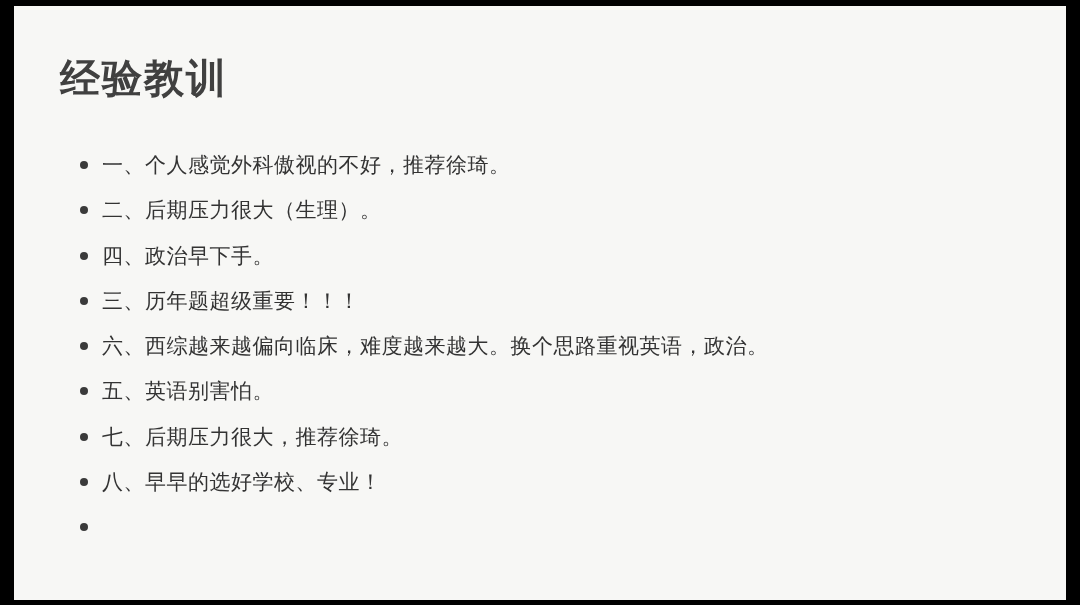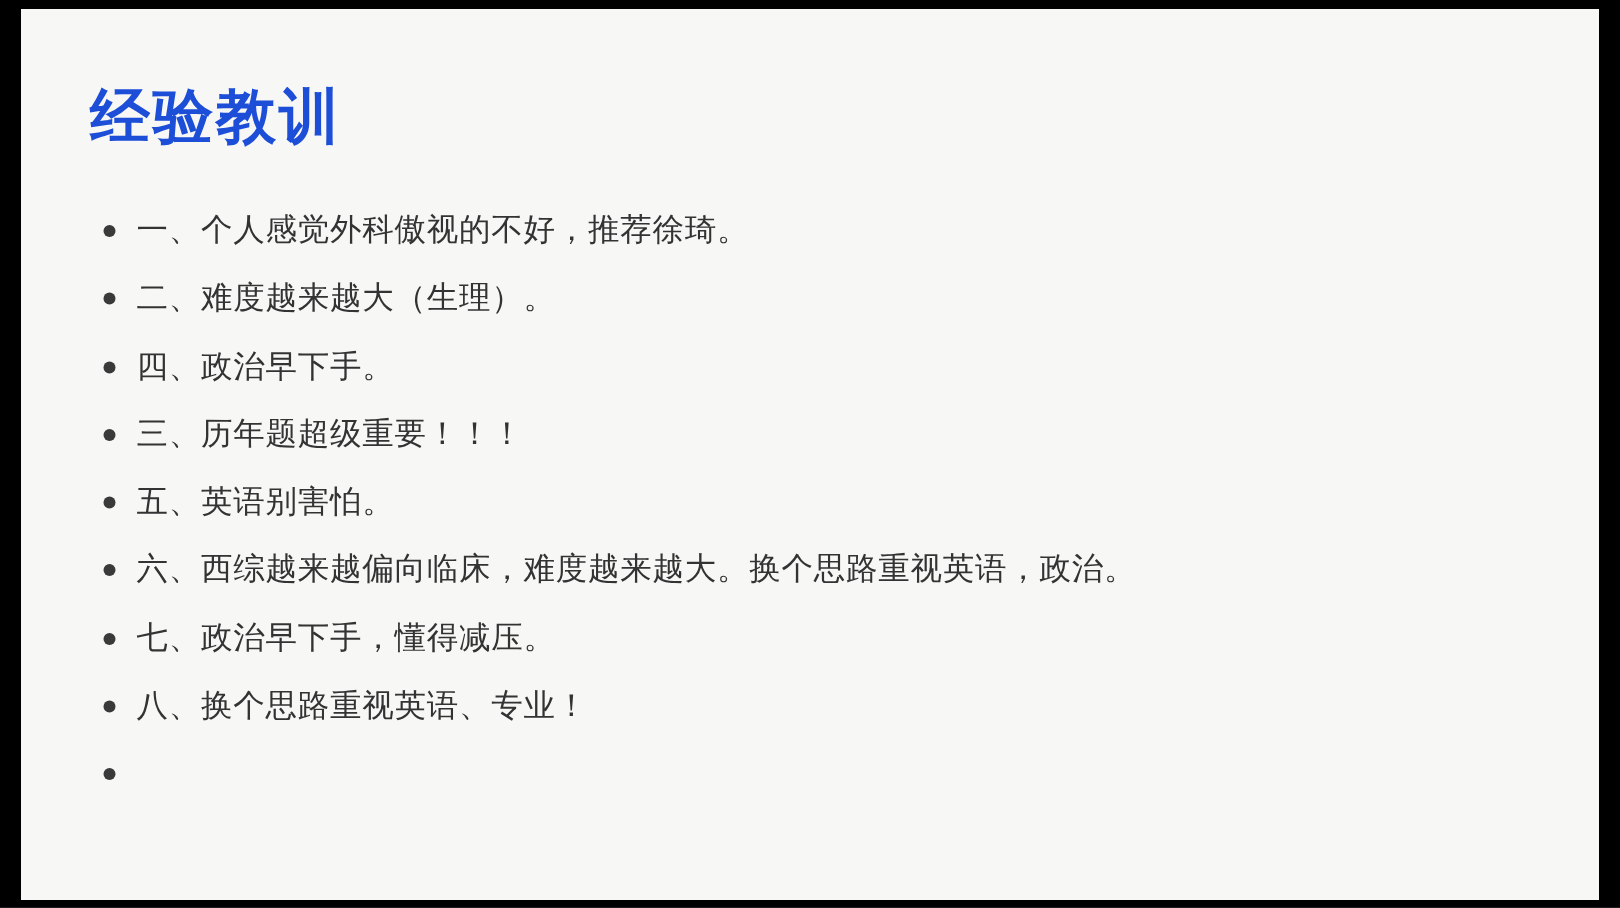--- a/index.html
+++ b/index.html
@@ -28,30 +28,30 @@
     height: 594px;
     background: #f7f7f5;
     box-sizing: border-box;
   }
   .slide-title {
     position: absolute;
     left: 46px;
     top: 48px;
     font-size: 40px;
     font-weight: bold;
-    color: #1d4ed8;
+    color: #404040;
     letter-spacing: 2px;
     line-height: 1.2;
   }
   .bullet-list {
     position: absolute;
     left: 50px;
     top: 130px;
     right: 40px;
-    margin: 5px;
+    margin: 16px;
     padding: 0;
     list-style: none;
   }
   .bullet-item {
     display: flex;
     align-items: flex-start;
     margin: 0 0 19px 0;
     font-size: 21px;
     line-height: 1.25;
     color: #333333;
@@ -79,51 +79,51 @@
 
     <ul class="bullet-list">
 
       <li class="bullet-item">
         <span class="bullet-dot"></span>
         <span class="bullet-text">一、个人感觉外科傲视的不好，推荐徐琦。</span>
       </li>
 
       <li class="bullet-item">
         <span class="bullet-dot"></span>
-        <span class="bullet-text">二、难度越来越大（生理）。</span>
+        <span class="bullet-text">二、后期压力很大（生理）。</span>
       </li>
 
       <li class="bullet-item">
         <span class="bullet-dot"></span>
         <span class="bullet-text">四、政治早下手。</span>
       </li>
 
       <li class="bullet-item">
         <span class="bullet-dot"></span>
         <span class="bullet-text">三、历年题超级重要！！！</span>
       </li>
 
       <li class="bullet-item">
         <span class="bullet-dot"></span>
+        <span class="bullet-text">六、西综越来越偏向临床，难度越来越大。换个思路重视英语，政治。</span>
+      </li>
+
+      <li class="bullet-item">
+        <span class="bullet-dot"></span>
         <span class="bullet-text">五、英语别害怕。</span>
       </li>
 
       <li class="bullet-item">
         <span class="bullet-dot"></span>
-        <span class="bullet-text">六、西综越来越偏向临床，难度越来越大。换个思路重视英语，政治。</span>
+        <span class="bullet-text">七、后期压力很大，推荐徐琦。</span>
       </li>
 
       <li class="bullet-item">
         <span class="bullet-dot"></span>
-        <span class="bullet-text">七、政治早下手，懂得减压。</span>
-      </li>
-
-      <li class="bullet-item">
-        <span class="bullet-dot"></span>
-        <span class="bullet-text">八、换个思路重视英语、专业！</span>
+        <span class="bullet-text">八、早早的选好学校、专业！</span>
       </li>
 
       <li class="bullet-item">
         <span class="bullet-dot"></span>
       </li>
 
     </ul>
 
   </div>
 </div>

